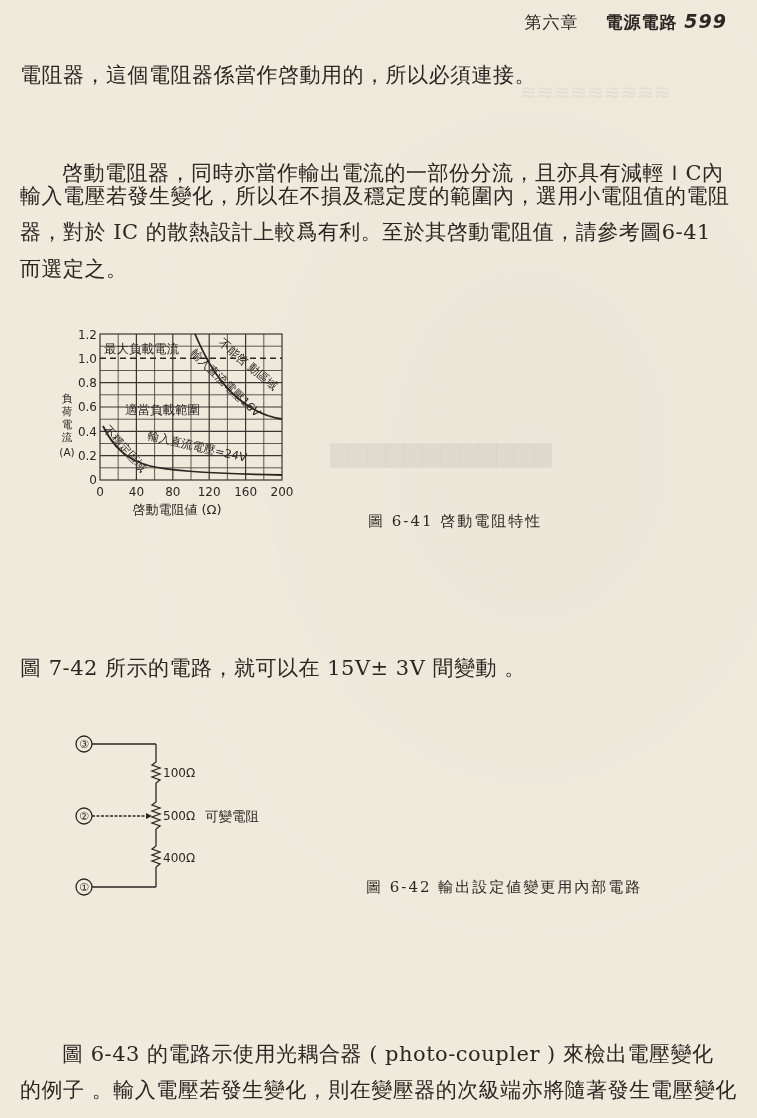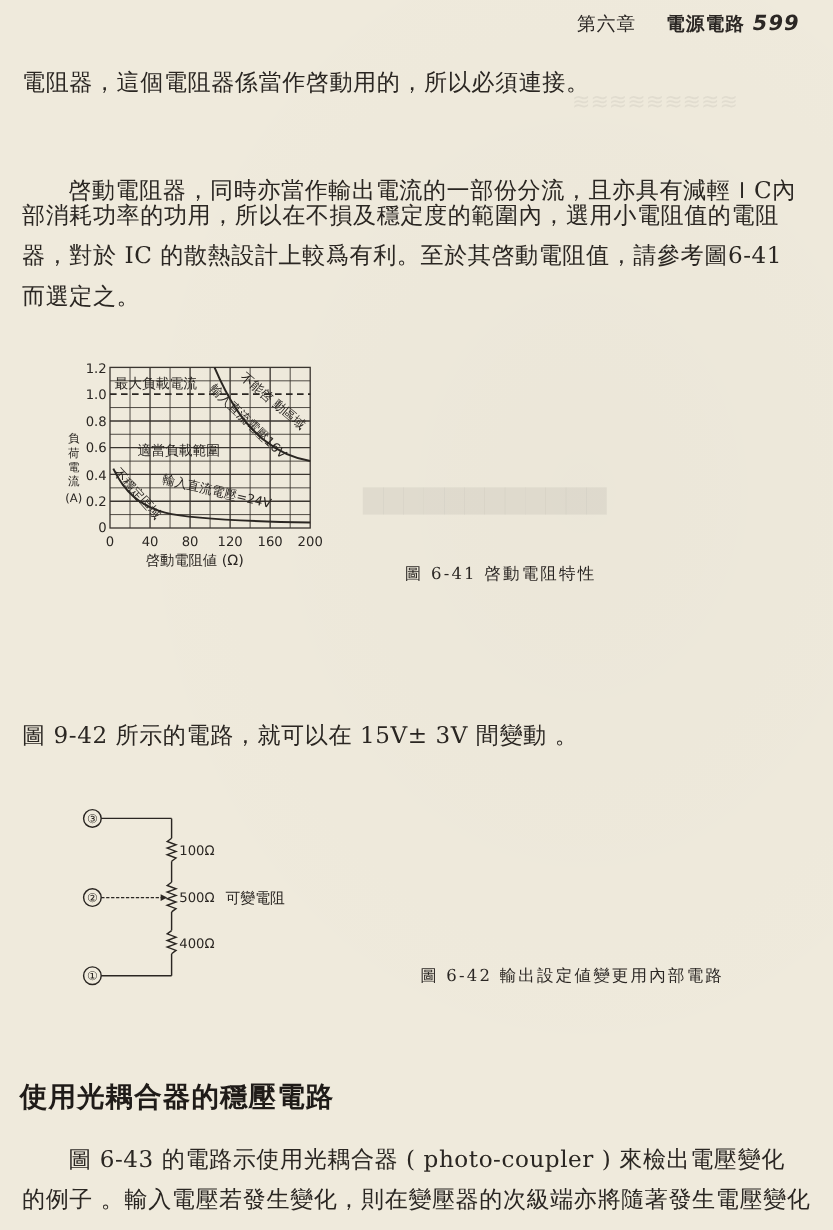--- a/index.html
+++ b/index.html
@@ -41,21 +41,21 @@
 
   <div class="header">
     <span class="chap">第六章</span>
     <span class="title">電源電路</span>
     <span class="pg">599</span>
   </div>
 
   <div class="line" style="top:60px;">電阻器，這個電阻器係當作啓動用的，所以必須連接。</div>
 
   <div class="line indent" style="top:158px;">啓動電阻器，同時亦當作輸出電流的一部份分流，且亦具有減輕ＩC內</div>
-  <div class="line" style="top:181px;">部消耗功率的功用，所以在不損及穩定度的範圍內，選用小電阻值的電阻</div>
+  <div class="line" style="top:181px;">輸入電壓若發生變化，所以在不損及穩定度的範圍內，選用小電阻值的電阻</div>
   <div class="line" style="top:217px;">器，對於 IC  的散熱設計上較爲有利。至於其啓動電阻值，請參考圖6-41</div>
   <div class="line" style="top:254px;">而選定之。</div>
 
   <div style="position:absolute;left:55px;top:322px;width:250px;height:200px;">
     <svg width="250" height="200" viewBox="0 0 250 200">
 
       <g stroke="#3a3530" stroke-width="1.2" fill="none">
         <rect x="45" y="12" width="182" height="146"></rect>
         <line x1="45" y1="133.7" x2="227" y2="133.7"></line>
         <line x1="45" y1="109.3" x2="227" y2="109.3"></line>
@@ -115,21 +115,21 @@
         <text x="117.8" y="174">80</text>
         <text x="154.2" y="174">120</text>
         <text x="190.6" y="174">160</text>
         <text x="227" y="174">200</text>
       </g>
       <text x="122" y="192" font-size="13" text-anchor="middle">啓動電阻値  (Ω)</text>
     </svg>
   </div>
   <div class="caption" style="left:368px;top:512px;">圖 6-41   啓動電阻特性</div>
 
-  <div class="line" style="top:653px;">圖 9-42  所示的電路，就可以在 15V± 3V   間變動 。</div>
+  <div class="line" style="top:653px;">圖 7-42  所示的電路，就可以在 15V± 3V   間變動 。</div>
 
   <div style="position:absolute;left:68px;top:732px;width:250px;height:170px;">
     <svg width="250" height="170" viewBox="0 0 250 170">
       <g stroke="#2a2622" stroke-width="1.3" fill="none">
 
         <circle cx="16" cy="12" r="8"></circle>
         <circle cx="16" cy="84" r="8"></circle>
         <circle cx="16" cy="155" r="8"></circle>
 
         <line x1="24" y1="12" x2="88" y2="12"></line>
@@ -154,19 +154,18 @@
         <text x="16" y="159">①</text>
       </g>
       <g font-size="12">
         <text x="95" y="45">100Ω</text>
         <text x="95" y="88">500Ω</text>
         <text x="137" y="89" font-size="13.5">可變電阻</text>
         <text x="95" y="130">400Ω</text>
       </g>
     </svg>
   </div>
-  <div class="caption" style="left:382px;top:878px;">圖 6-42   輸出設定値變更用內部電路</div>
+  <div class="caption" style="left:366px;top:878px;">圖 6-42   輸出設定値變更用內部電路</div>
 
-  <div class="heading">使用光耦合器的穩壓電路</div>
 
   <div class="line indent" style="top:1039px;">圖 6-43  的電路示使用光耦合器 ( photo-coupler ) 來檢出電壓變化</div>
   <div class="line" style="top:1075px;">的例子 。輸入電壓若發生變化，則在變壓器的次級端亦將隨著發生電壓變化</div>
 </div>
 
 </body></html>

